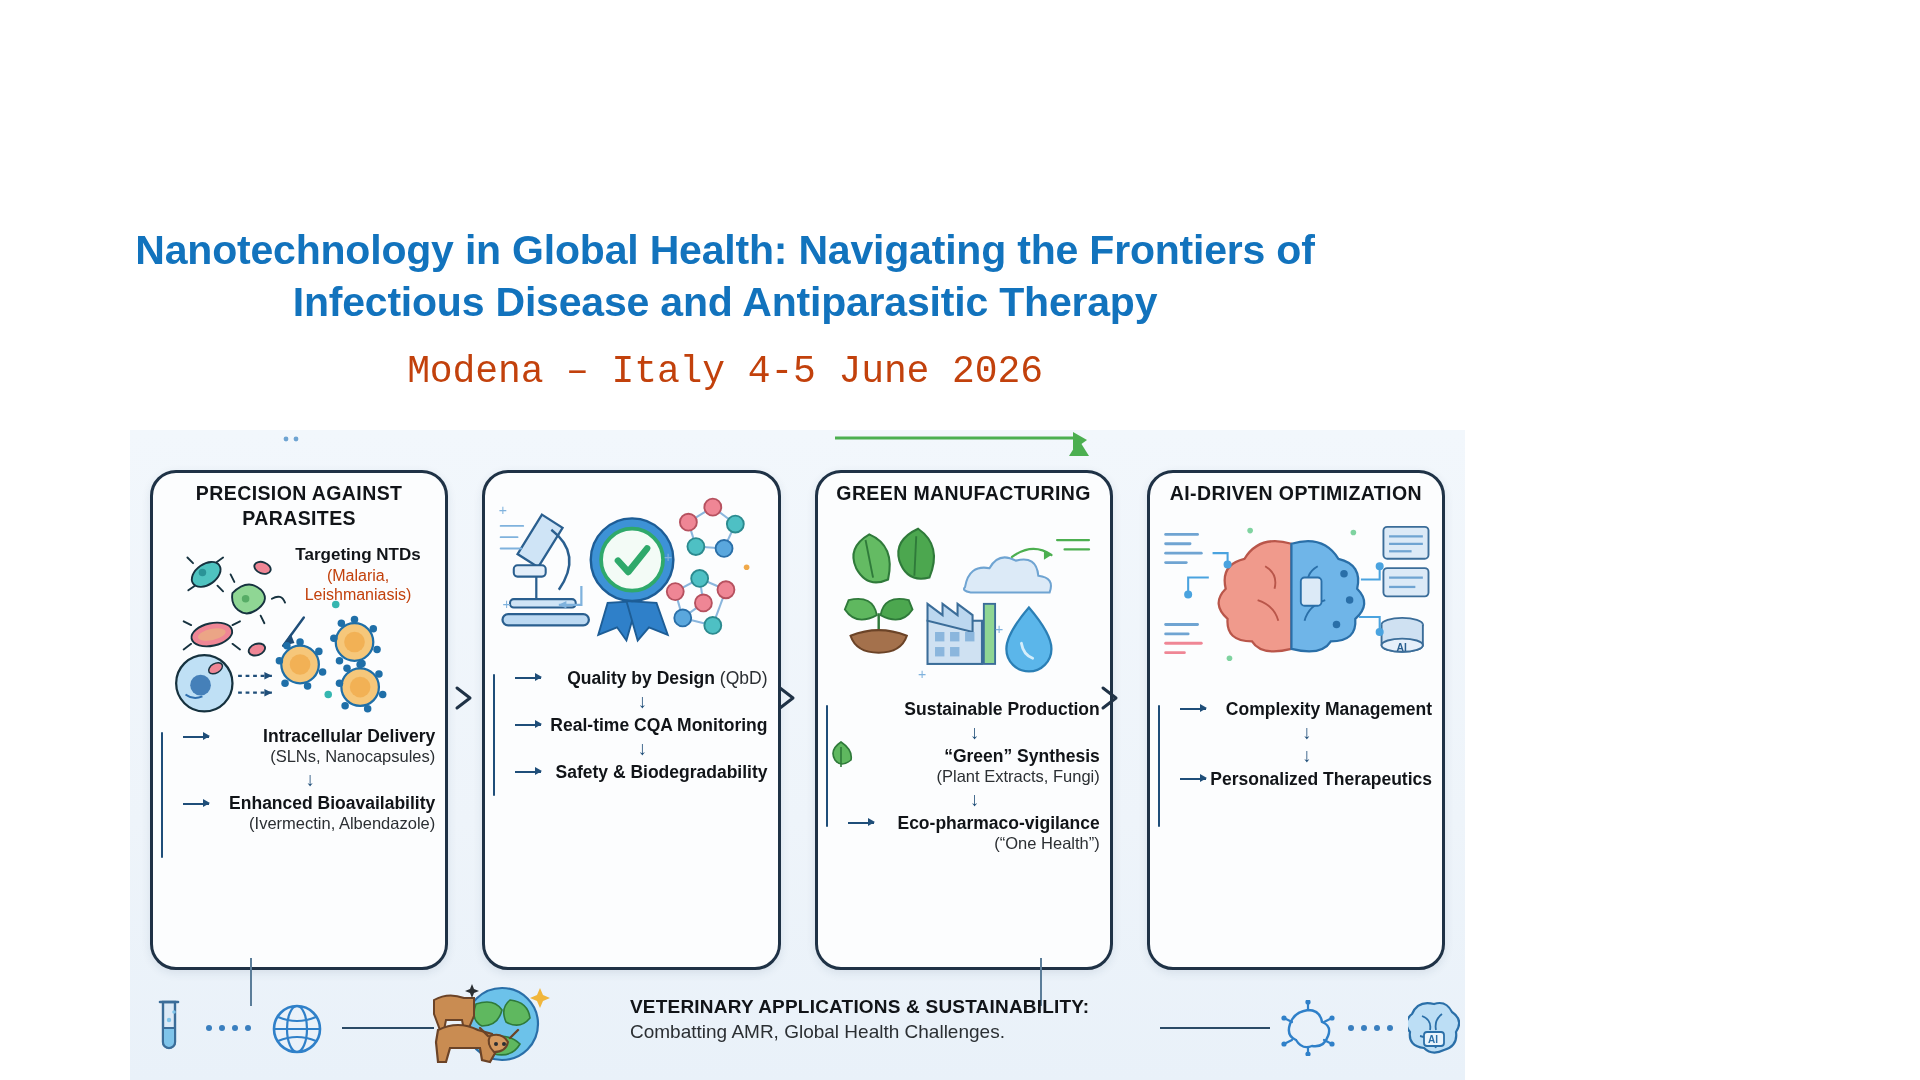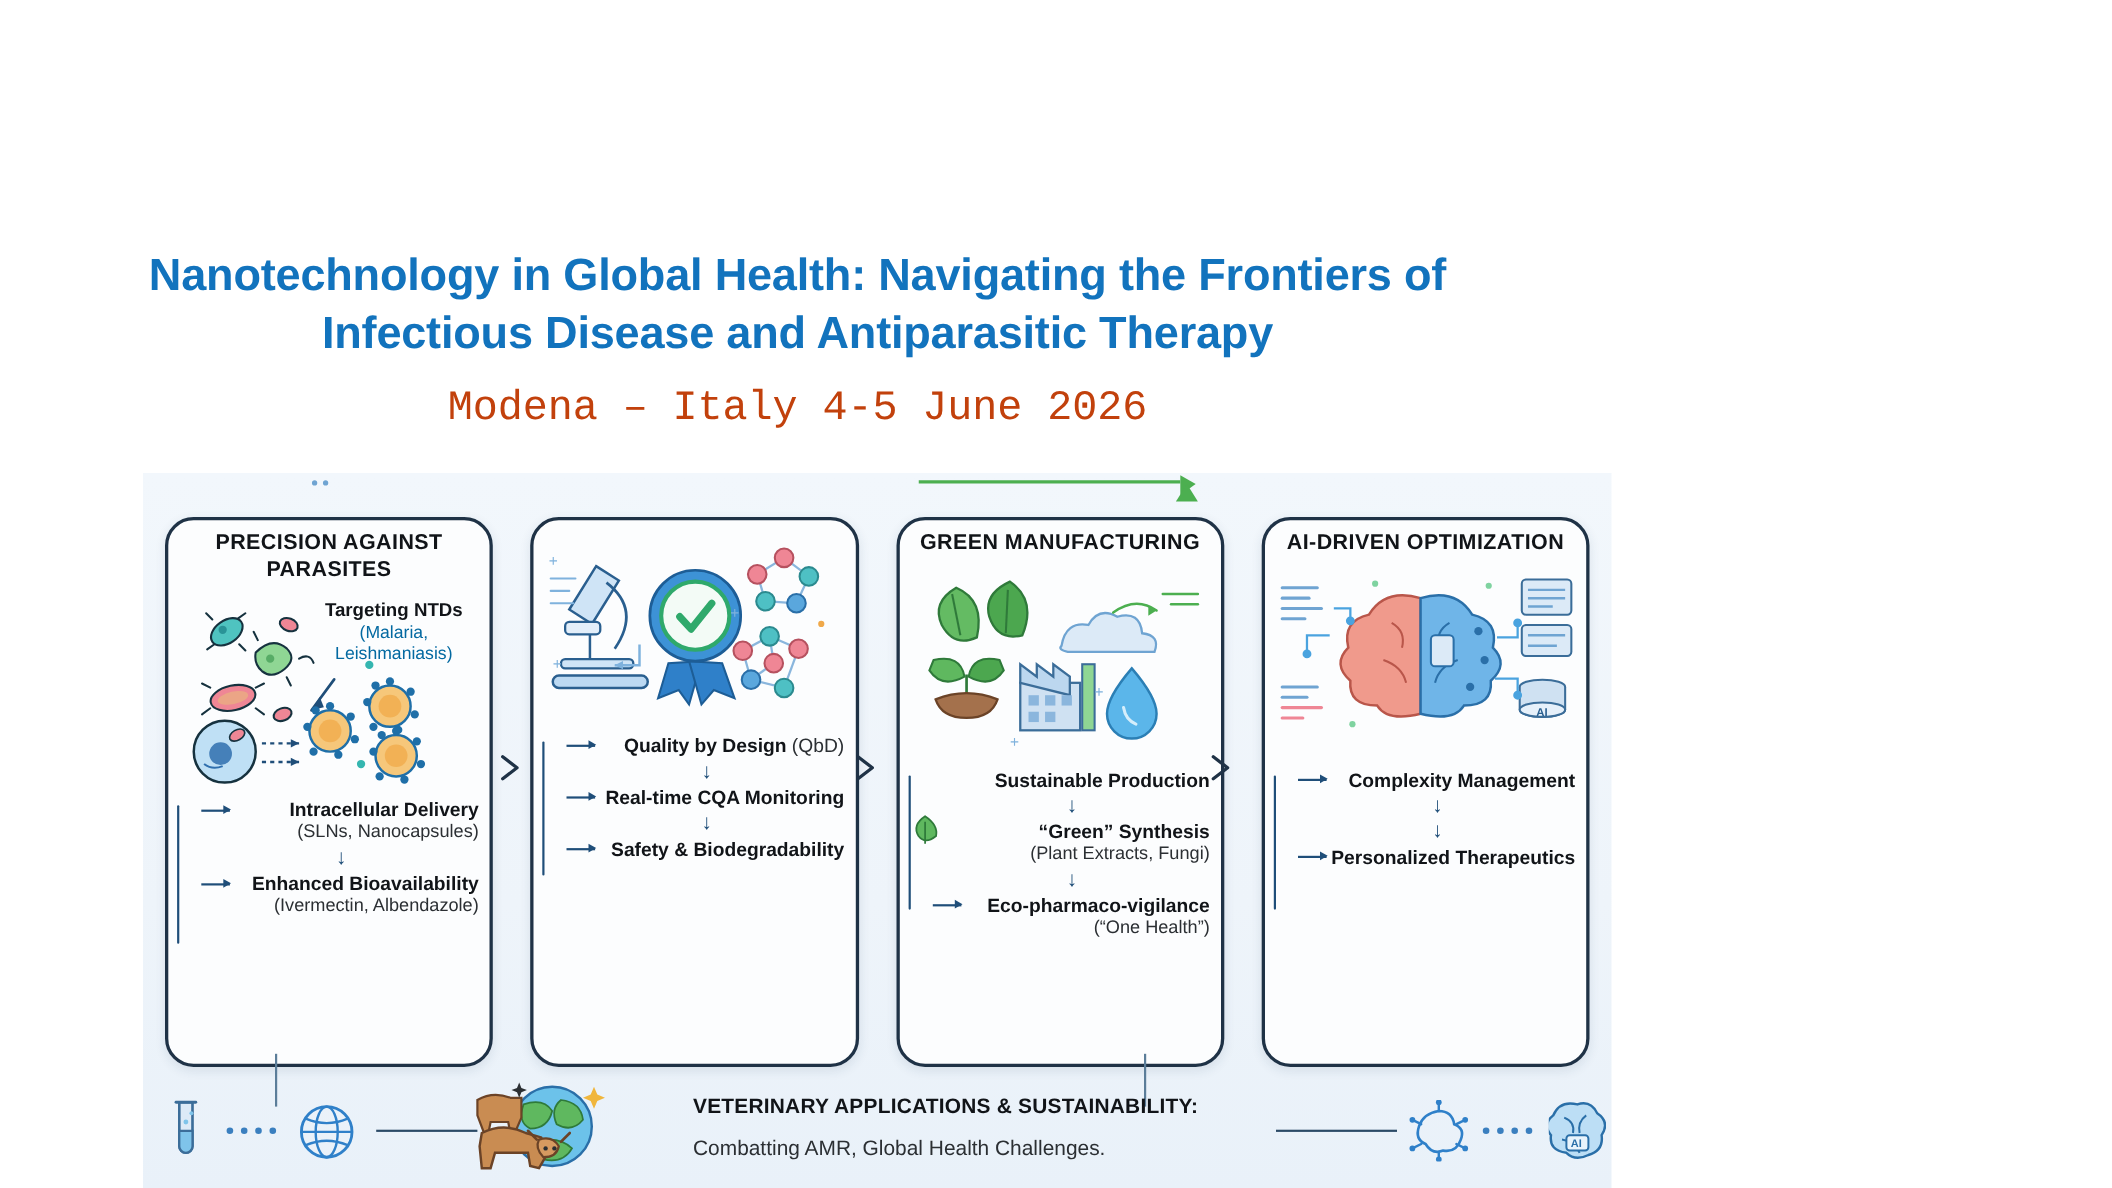--- a/index.html
+++ b/index.html
@@ -91,35 +91,35 @@
   .footer{
     position:absolute;left:0;bottom:0;width:1553px;height:110px;
   }
   .footer-text{
     position:absolute;left:500px;top:26px;width:520px;
   }
   .footer-line1{
     font-weight:bold;font-size:19px;color:#111418;letter-spacing:.2px;
   }
   .footer-line2{
-    font-size:19px;color:#2b2f33;margin-top:16px;
+    font-size:19px;color:#2b2f33;margin-top:3px;
   }
   .rule{position:absolute;height:2px;background:#2b4a66;}
   .dots{position:absolute;display:flex;gap:7px;align-items:center;}
   .dots i{width:6px;height:6px;border-radius:50%;background:#3a7fbf;display:block;}
   .vline{position:absolute;width:2px;background:#5b7d99;}
 
   
   .art{position:absolute;inset:0;}
   .art svg{width:100%;height:100%;display:block;}
 
   .label-side{
     position:absolute;font-weight:bold;font-size:17px;color:#111418;line-height:1.22;text-align:center;
   }
-  .label-side .sub{font-weight:normal;font-size:16px;color:#0369a1;}
+  .label-side .sub{font-weight:normal;font-size:16px;color:#c2410c;}
 </style>
 </head>
 <body>
 
 <div class="slide">
 
   <div class="title-wrap">
     <div class="title">
       <div>Nanotechnology in Global Health: Navigating the Frontiers of</div>
       <div>Infectious Disease and Antiparasitic Therapy</div>

